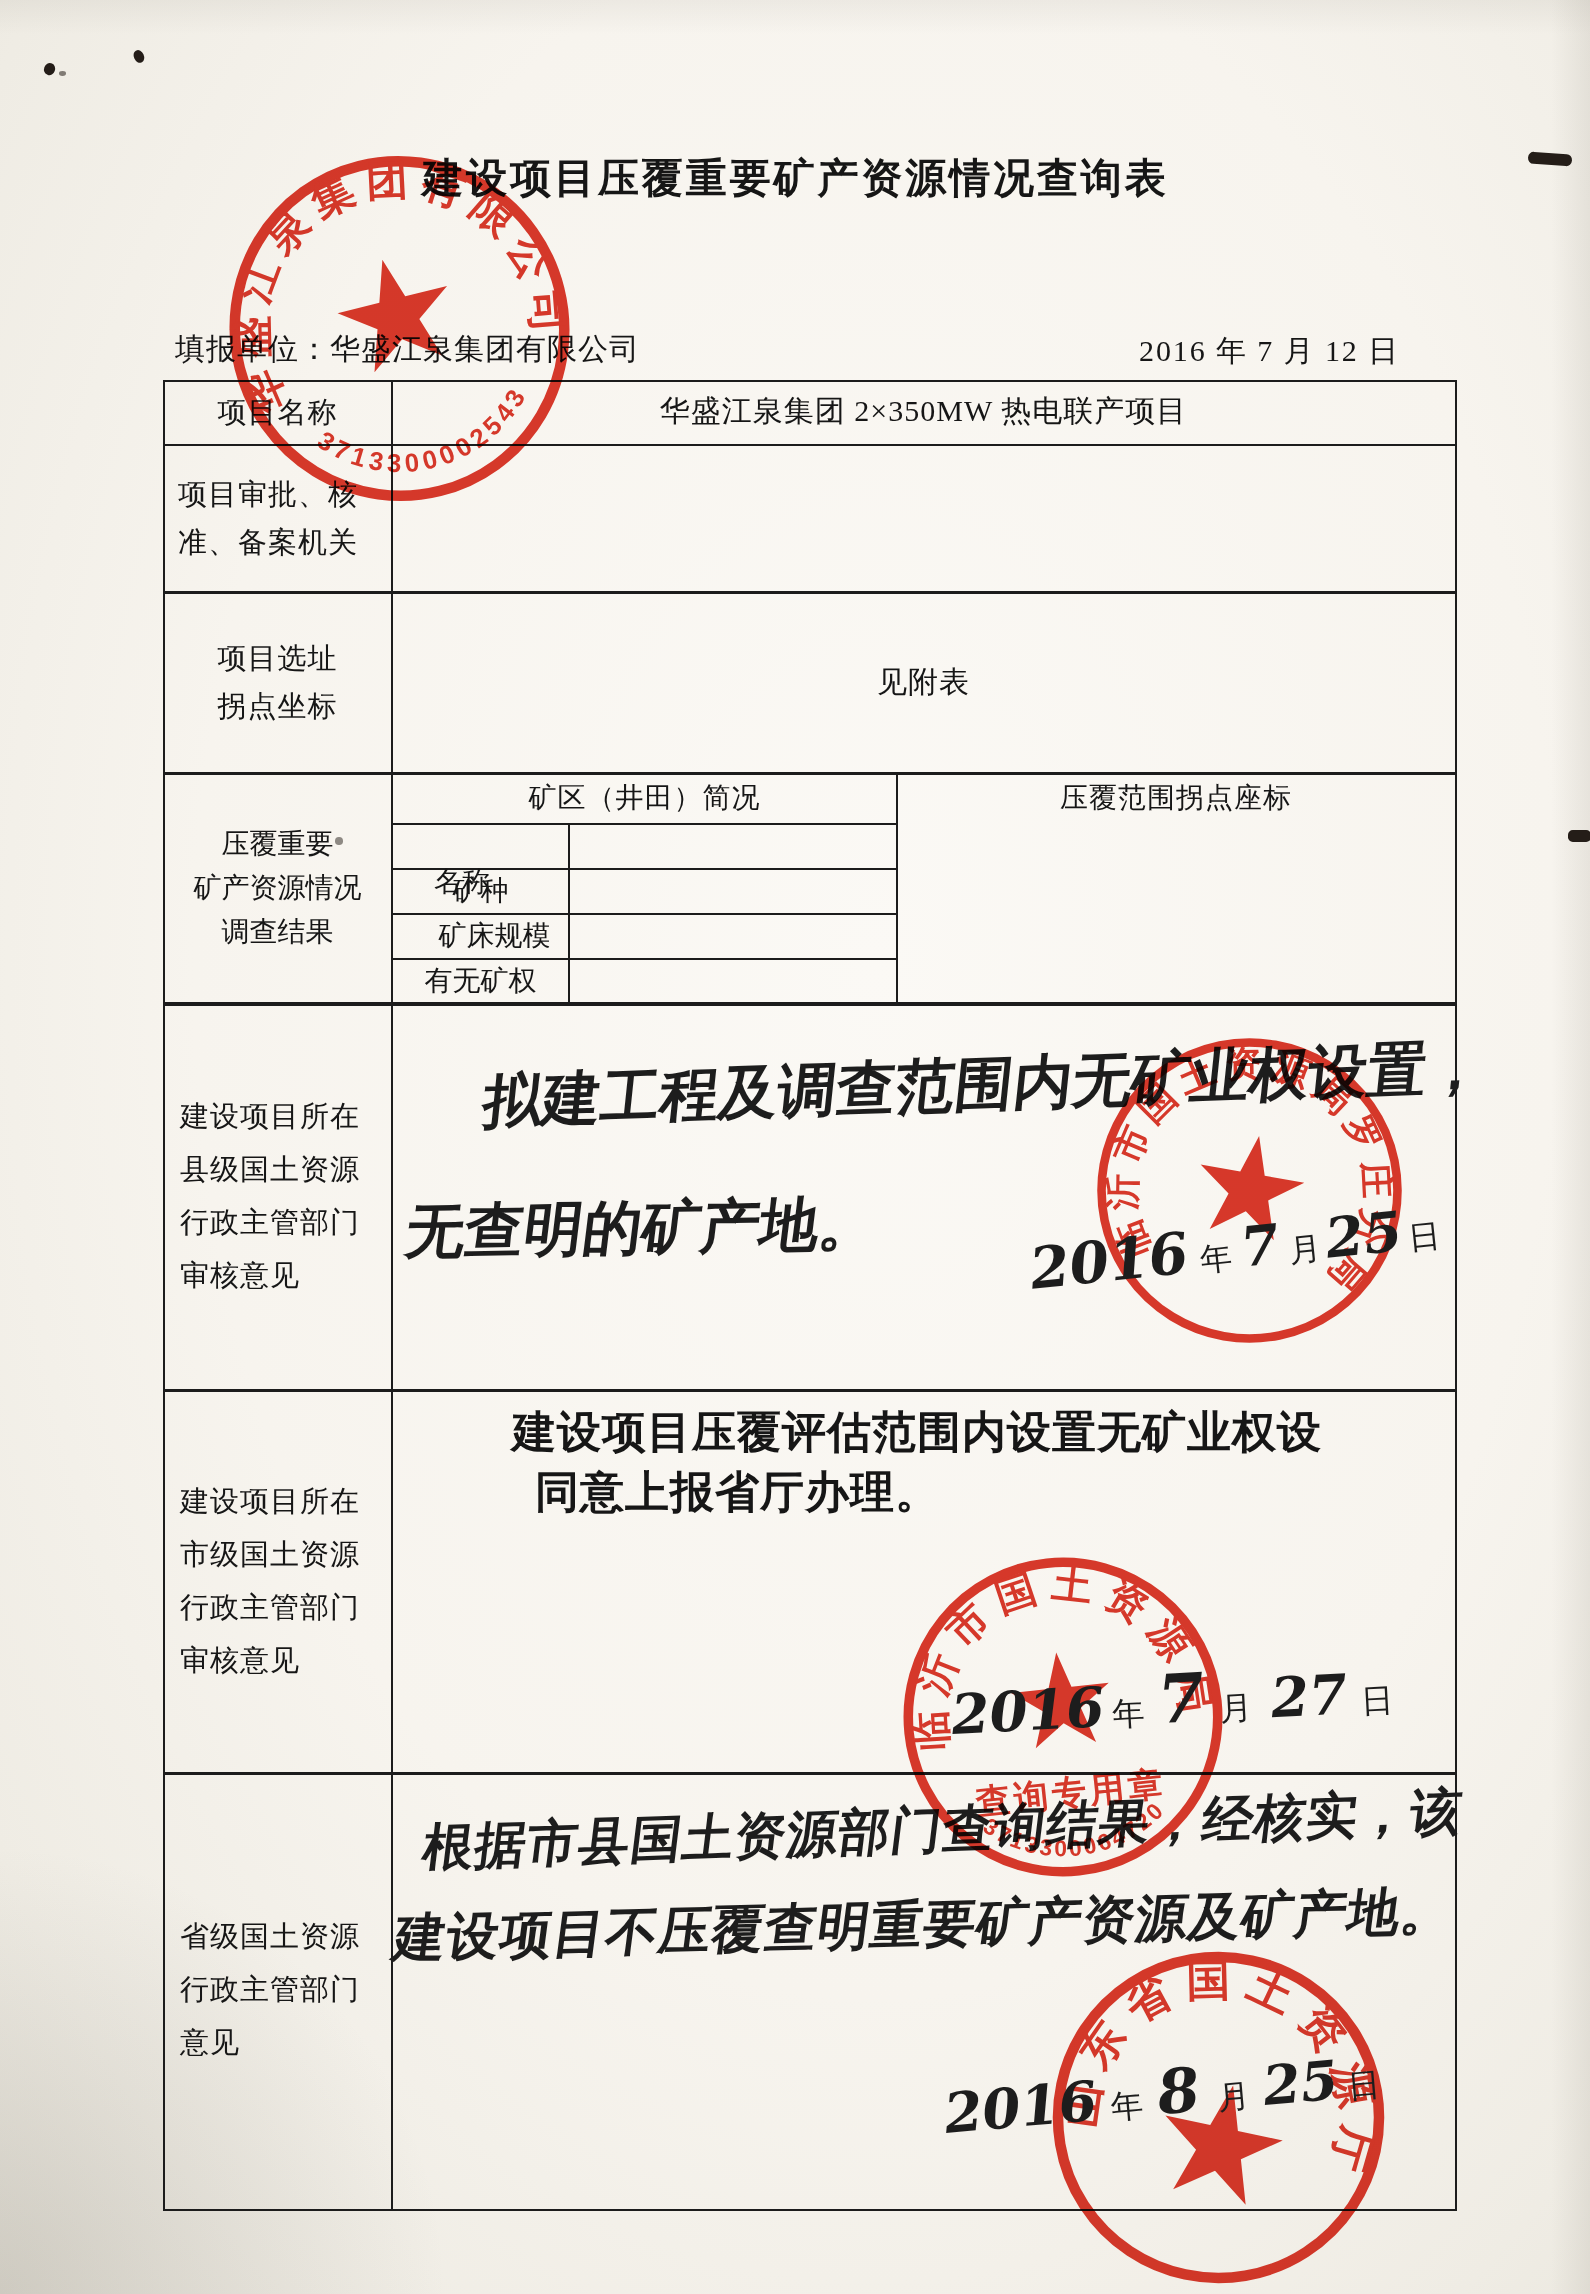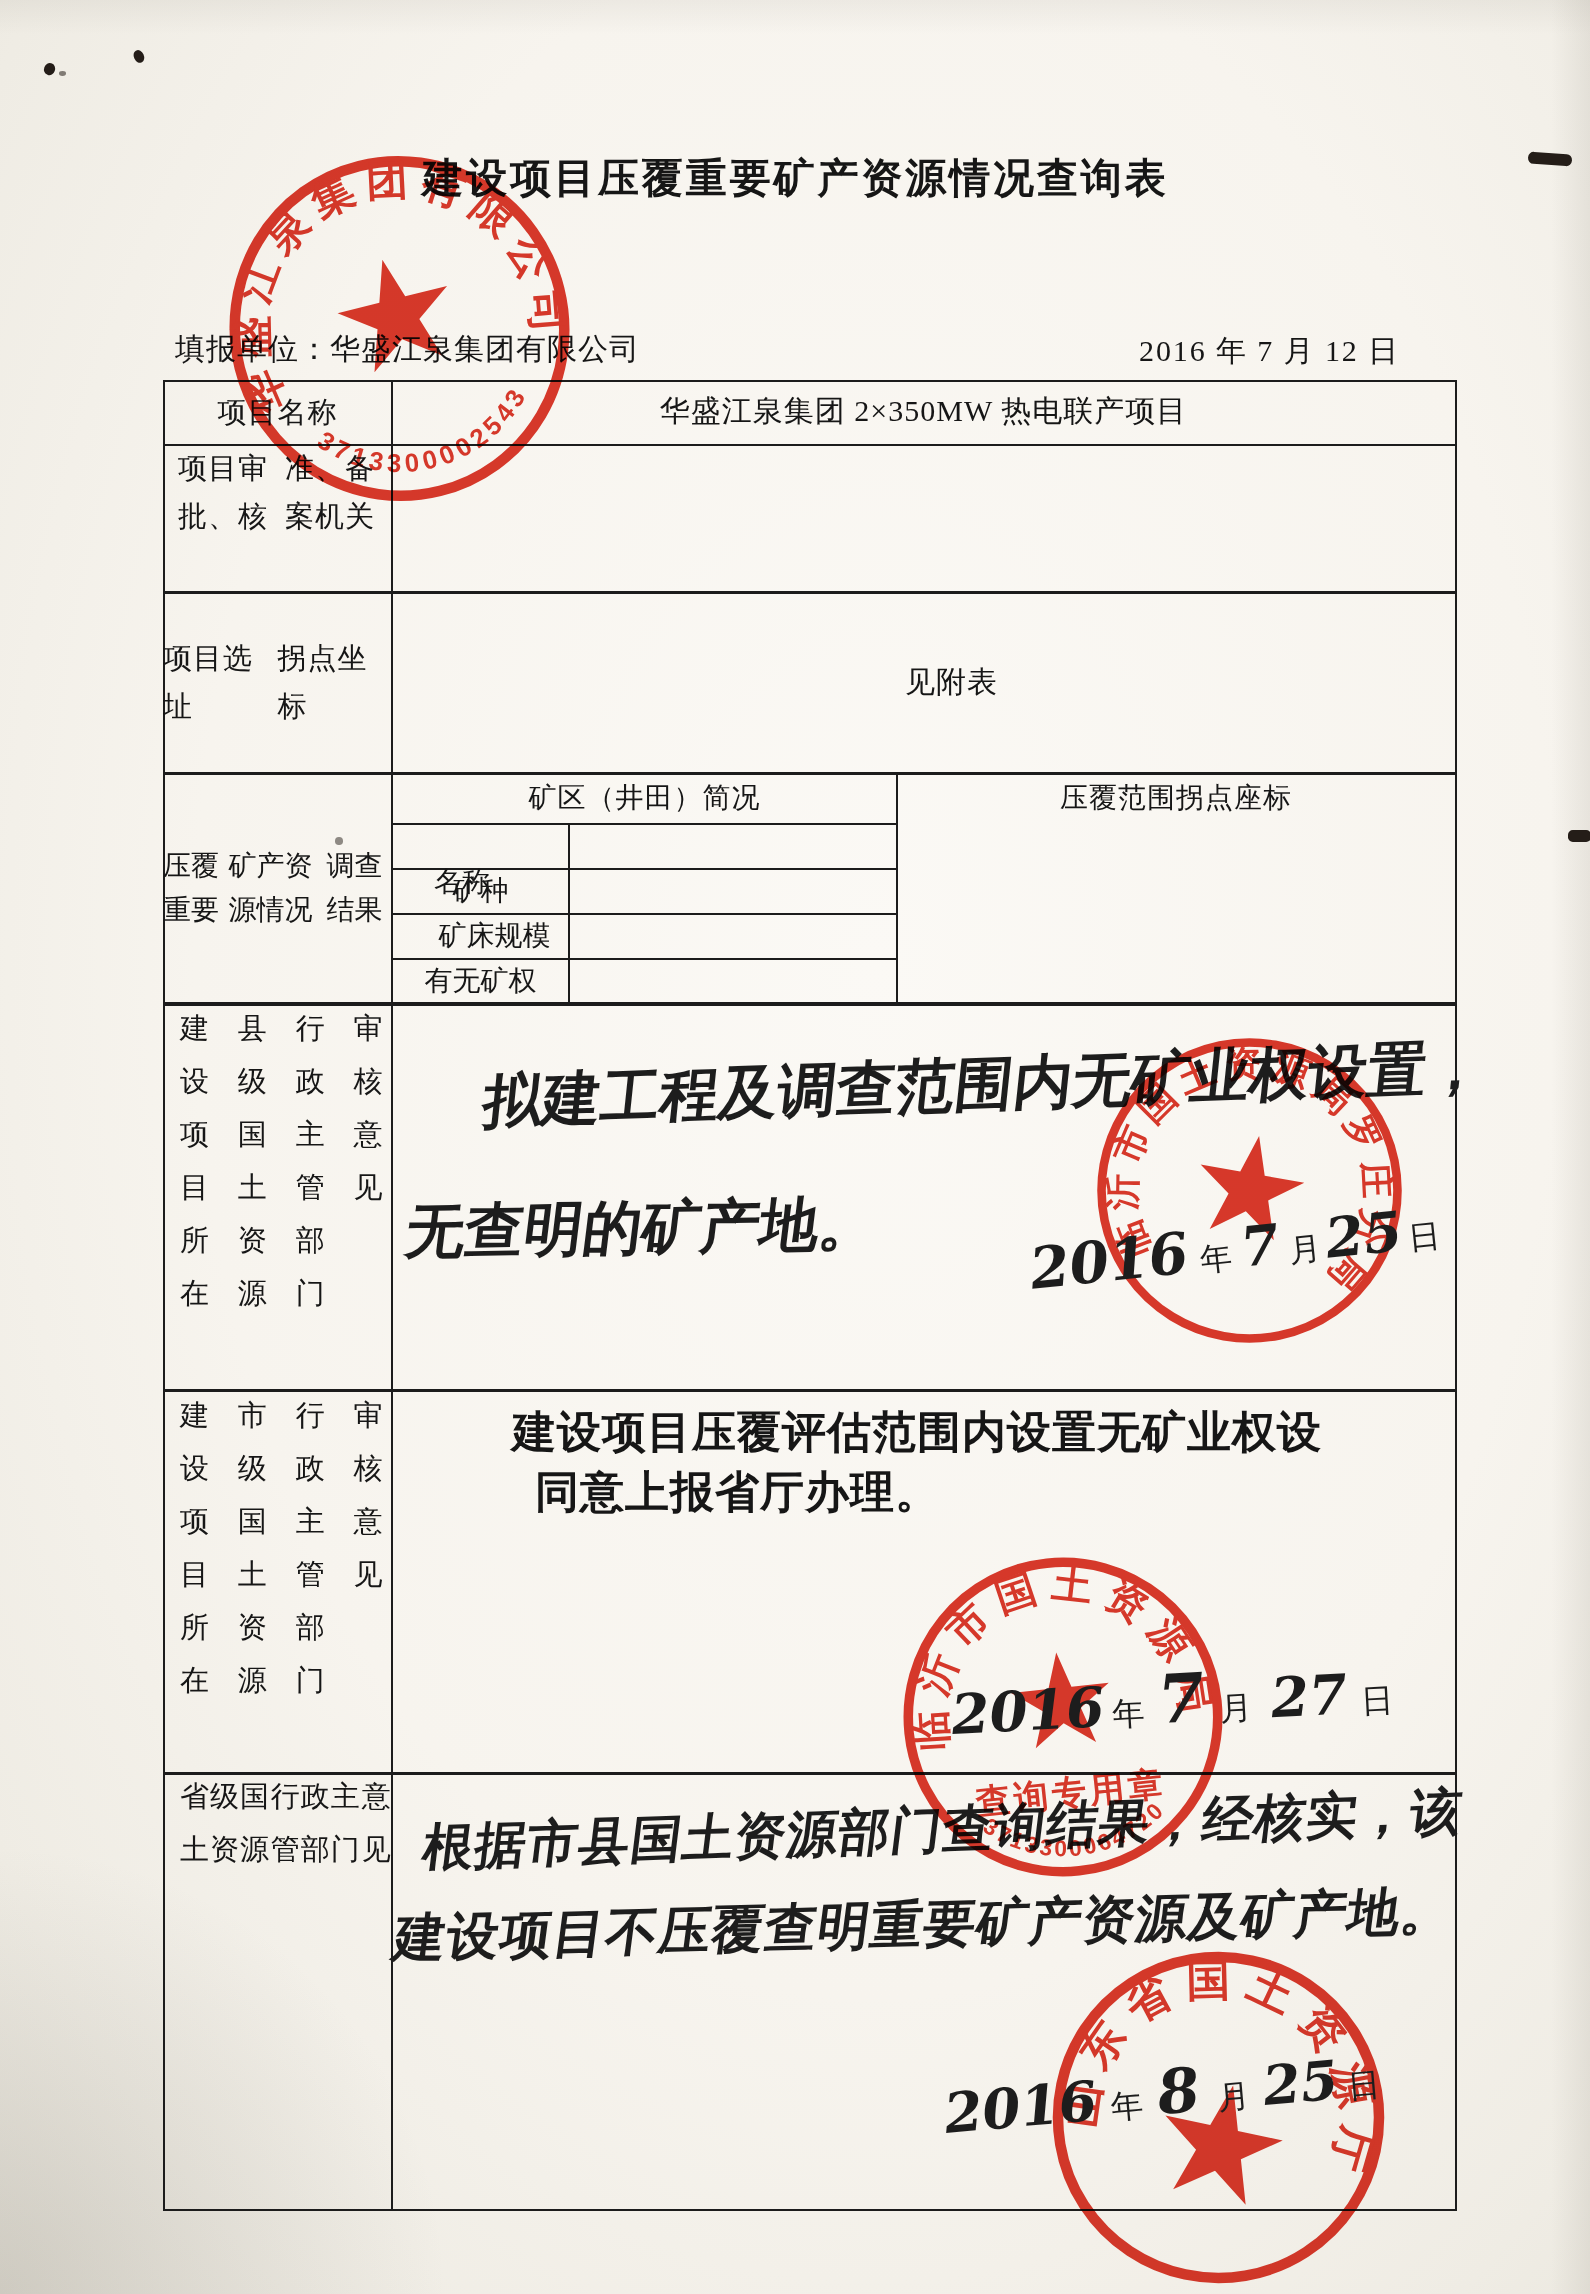--- a/index.html
+++ b/index.html
@@ -7,21 +7,21 @@
   .page{
     position:relative;width:1591px;height:2294px;overflow:hidden;color:#1b1b1b;
     background:
       radial-gradient(circle at 0% 100%, rgba(110,104,92,.22), rgba(110,104,92,0) 16%),
       linear-gradient(to left, rgba(140,134,122,.15), rgba(140,134,122,0) 2.5%),
       linear-gradient(to bottom, rgba(140,134,122,.10), rgba(140,134,122,0) 1.5%),
       radial-gradient(ellipse at 55% 42%, #fbf9f5 0%, #f7f4ee 55%, #efece4 85%, #e9e6dd 100%);
   }
   .abs{position:absolute;}
   .cell{position:absolute;display:flex;align-items:center;justify-content:center;text-align:center;}
-  .cell-col{position:absolute;display:flex;justify-content:center;}
+  .cell-col{position:absolute;display:flex;flex-direction:column;justify-content:center;}
   .print{font-family:"Liberation Serif","DejaVu Serif",serif;color:#161616;}
   .title{left:0;top:151px;width:1591px;text-align:center;font-size:41px;font-weight:bold;letter-spacing:2.9px;}
   .filer{left:175px;top:329px;font-size:30px;letter-spacing:1px;}
   .topdate{left:1139px;top:331px;font-size:30px;letter-spacing:1.9px;}
   
   .outer{left:163px;top:380px;width:1294px;height:1831px;border:2.9px solid #1c1c1c;box-sizing:border-box;}
   .hl,.vl{background:#1c1c1c;}
   
   .lbl{font-size:29px;line-height:48px;letter-spacing:1px;}
   .val{font-size:30px;letter-spacing:1px;}
@@ -75,21 +75,21 @@
 
   <div class="cell-col lbl print" style="left:178px;top:444px;width:214px;height:147px;align-items:flex-start;">
     <div>项目审批、核</div>
     <div>准、备案机关</div>
   </div>
 
   <div class="cell-col lbl print" style="left:163px;top:591px;width:229px;height:182px;align-items:center;">
     <div>项目选址</div>
     <div>拐点坐标</div>
   </div>
-  <div class="cell val print" style="left:392px;top:591px;width:1063px;height:182px;margin-left:28px;">见附表</div>
+  <div class="cell val print" style="left:392px;top:591px;width:1063px;height:182px;">见附表</div>
 
   <div class="cell-col sub print" style="left:163px;top:772px;width:229px;height:231px;align-items:center;line-height:44px;">
     <div>压覆重要</div>
     <div>矿产资源情况</div>
     <div>调查结果</div>
   </div>
   <div class="cell hd print" style="left:392px;top:772px;width:505px;height:51px;">矿区（井田）简况</div>
   <div class="cell hd print" style="left:897px;top:772px;width:558px;height:51px;">压覆范围拐点座标</div>
   <div class="cell sub print" style="left:392px;top:823px;width:140px;height:45px;margin-top:36px;">名称</div>
   <div class="cell sub print" style="left:392px;top:868px;width:177px;height:45px;">矿种</div>

